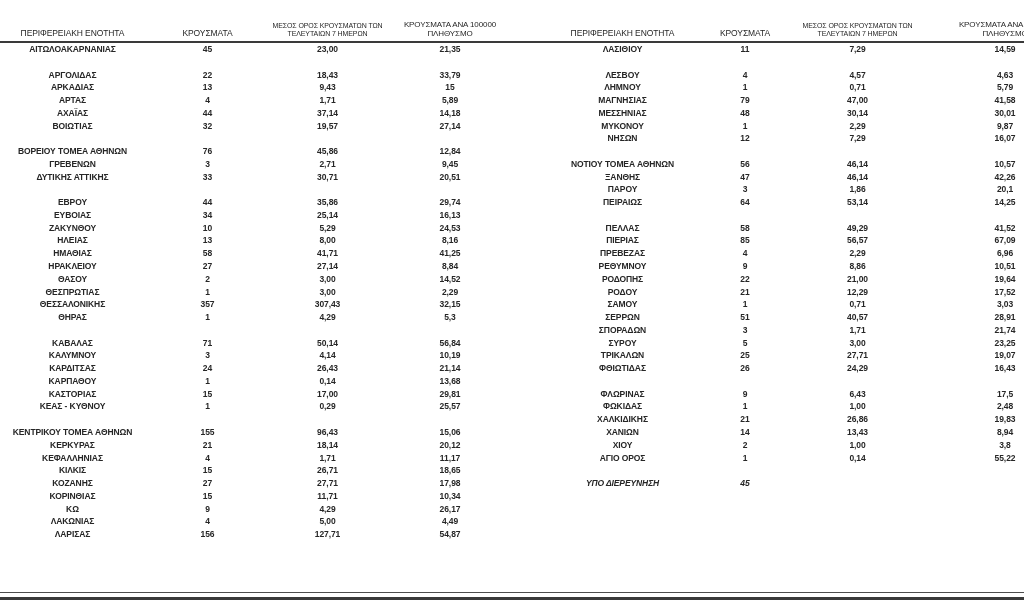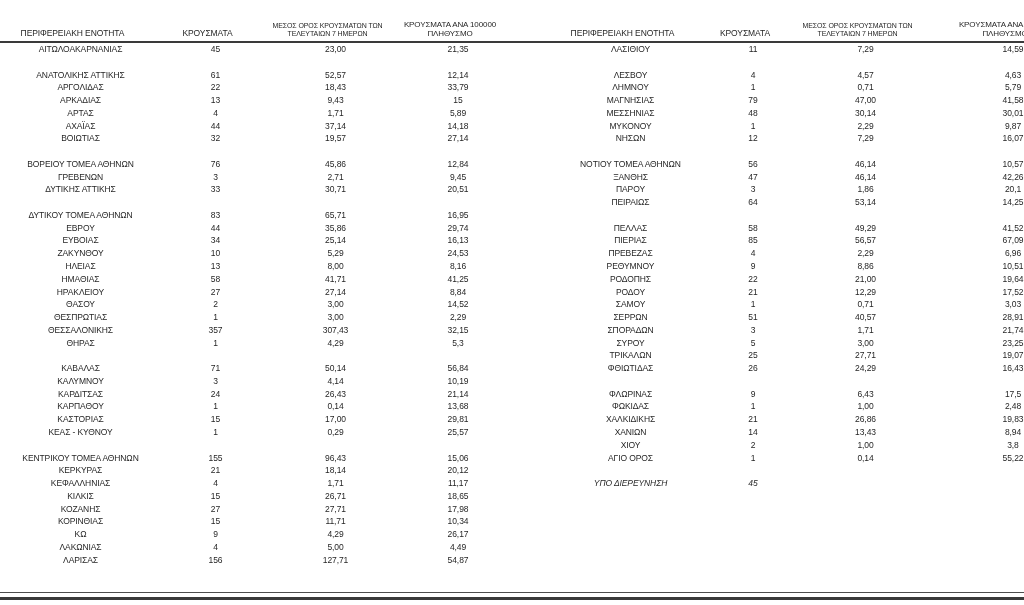--- a/index.html
+++ b/index.html
@@ -12,21 +12,21 @@
   #table-right{left:545px;width:540px;}
   .thead{display:grid;height:41px;align-items:end;}
   #table-left .thead, #table-left .trow{grid-template-columns:145px 125px 115px 130px;}
   #table-right .thead, #table-right .trow{grid-template-columns:155px 90px 135px 160px;}
   .th{
     text-align:center;font-size:8.5px;line-height:9.5px;
     white-space:pre-line;padding-bottom:3px;letter-spacing:-0.1px;
   }
   .th.avg{font-size:7px;line-height:8px;}
   .th.per{font-size:8px;line-height:9px;}
-  .tbody{position:absolute;top:43px;left:8px;right:0;}
+  .tbody{position:absolute;top:43px;left:0;right:0;font-weight:bold;}
   .trow{display:grid;height:12.77px;}
   .trow.italic .cell{font-style:italic;}
   .cell{
     text-align:center;font-size:8.5px;line-height:12.77px;
     white-space:nowrap;overflow:visible;letter-spacing:-0.1px;
   }
   .hline{position:absolute;left:0;width:1024px;background:#3a3a3a;}
   #header-underline{top:41px;height:2px;}
   #bottom-line-thin{top:592px;height:1.2px;background:#4d4d4d;}
   #bottom-line-thick{top:597px;height:2.5px;}
@@ -50,26 +50,20 @@
         <div class="cell">23,00</div>
         <div class="cell">21,35</div>
       </div>
       <div class="trow">
         <div class="cell"></div>
         <div class="cell"></div>
         <div class="cell"></div>
         <div class="cell"></div>
       </div>
       <div class="trow">
-        <div class="cell">ΑΝΑΤΟΛΙΚΗΣ ΑΤΤΙΚΗΣ</div>
-        <div class="cell">61</div>
-        <div class="cell">52,57</div>
-        <div class="cell">12,14</div>
-      </div>
-      <div class="trow">
         <div class="cell">ΑΡΓΟΛΙΔΑΣ</div>
         <div class="cell">22</div>
         <div class="cell">18,43</div>
         <div class="cell">33,79</div>
       </div>
       <div class="trow">
         <div class="cell">ΑΡΚΑΔΙΑΣ</div>
         <div class="cell">13</div>
         <div class="cell">9,43</div>
         <div class="cell">15</div>
@@ -114,26 +108,20 @@
         <div class="cell">ΔΥΤΙΚΗΣ ΑΤΤΙΚΗΣ</div>
         <div class="cell">33</div>
         <div class="cell">30,71</div>
         <div class="cell">20,51</div>
       </div>
       <div class="trow">
         <div class="cell"></div>
         <div class="cell"></div>
         <div class="cell"></div>
         <div class="cell"></div>
-      </div>
-      <div class="trow">
-        <div class="cell">ΔΥΤΙΚΟΥ ΤΟΜΕΑ ΑΘΗΝΩΝ</div>
-        <div class="cell">83</div>
-        <div class="cell">65,71</div>
-        <div class="cell">16,95</div>
       </div>
       <div class="trow">
         <div class="cell">ΕΒΡΟΥ</div>
         <div class="cell">44</div>
         <div class="cell">35,86</div>
         <div class="cell">29,74</div>
       </div>
       <div class="trow">
         <div class="cell">ΕΥΒΟΙΑΣ</div>
         <div class="cell">34</div>

